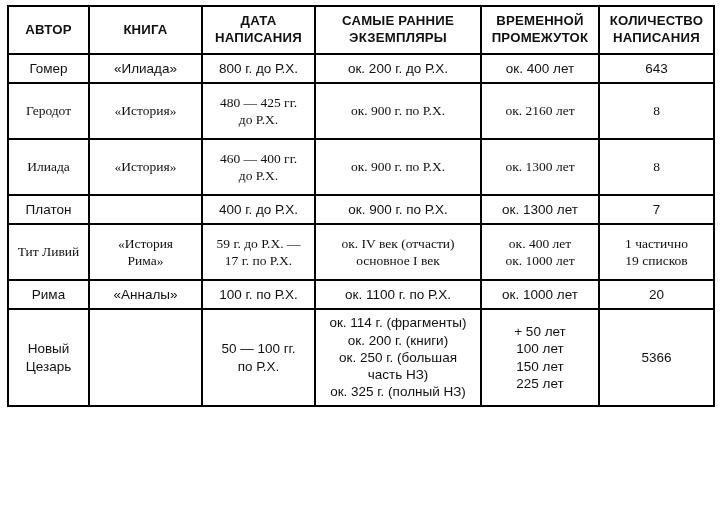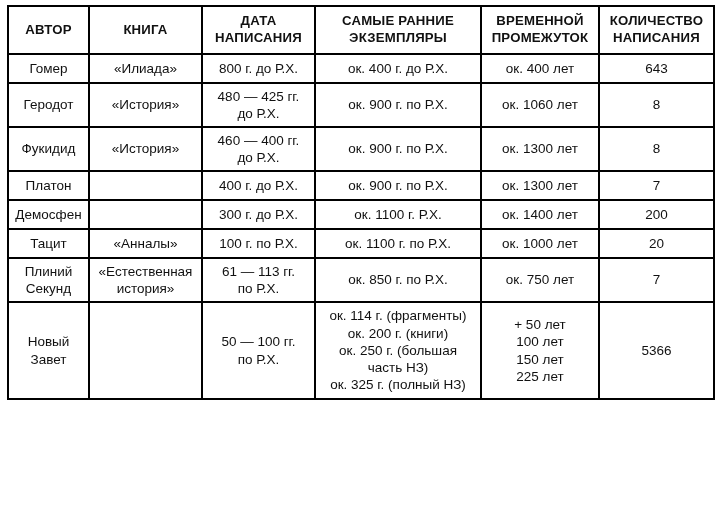--- a/index.html
+++ b/index.html
@@ -42,21 +42,21 @@
   
   col.c-author   { width: 81px;  }
   col.c-book     { width: 113px; }
   col.c-date     { width: 113px; }
   col.c-earliest { width: 166px; }
   col.c-gap      { width: 118px; }
   col.c-count    { width: 115px; }
   
   tr.h-head { height: 48px; }
   tr.h-s    { height: 29px; }
-  tr.h-m    { height: 44px; }
+  tr.h-m    { height: 56px; font-family: Liberation Serif, serif; }
   tr.h-xl   { height: 97px; }
 </style>
 </head>
 <body>
 
 <div class="page">
   <table class="ms-table">
     <colgroup>
       <col class="c-author">
       <col class="c-book">
@@ -77,80 +77,74 @@
 ПРОМЕЖУТОК</th>
         <th>КОЛИЧЕСТВО
 НАПИСАНИЯ</th>
       </tr>
     </thead>
     <tbody>
       <tr class="h-s">
         <td>Гомер</td>
         <td>«Илиада»</td>
         <td>800 г. до Р.Х.</td>
-        <td>ок. 400 г. до Р.Х.</td>
+        <td>ок. 200 г. до Р.Х.</td>
         <td>ок. 400 лет</td>
         <td>643</td>
       </tr>
       <tr class="h-m">
         <td>Геродот</td>
         <td>«История»</td>
         <td>480 — 425 гг.
 до Р.Х.</td>
         <td>ок. 900 г. по Р.Х.</td>
-        <td>ок. 1060 лет</td>
+        <td>ок. 2160 лет</td>
         <td>8</td>
       </tr>
       <tr class="h-m">
-        <td>Фукидид</td>
+        <td>Илиада</td>
         <td>«История»</td>
         <td>460 — 400 гг.
 до Р.Х.</td>
         <td>ок. 900 г. по Р.Х.</td>
         <td>ок. 1300 лет</td>
         <td>8</td>
       </tr>
       <tr class="h-s">
         <td>Платон</td>
         <td></td>
         <td>400 г. до Р.Х.</td>
         <td>ок. 900 г. по Р.Х.</td>
         <td>ок. 1300 лет</td>
         <td>7</td>
       </tr>
-      <tr class="h-s">
-        <td>Демосфен</td>
-        <td></td>
-        <td>300 г. до Р.Х.</td>
-        <td>ок. 1100 г. Р.Х.</td>
-        <td>ок. 1400 лет</td>
-        <td>200</td>
+      <tr class="h-m">
+        <td>Тит Ливий</td>
+        <td>«История
+Рима»</td>
+        <td>59 г. до Р.Х. —
+17 г. по Р.Х.</td>
+        <td>ок. IV век (отчасти)
+основное I век</td>
+        <td>ок. 400 лет
+ок. 1000 лет</td>
+        <td>1 частично
+19 списков</td>
       </tr>
       <tr class="h-s">
-        <td>Тацит</td>
+        <td>Рима</td>
         <td>«Анналы»</td>
         <td>100 г. по Р.Х.</td>
         <td>ок. 1100 г. по Р.Х.</td>
         <td>ок. 1000 лет</td>
         <td>20</td>
       </tr>
-      <tr class="h-m">
-        <td>Плиний
-Секунд</td>
-        <td>«Естественная
-история»</td>
-        <td>61 — 113 гг.
-по Р.Х.</td>
-        <td>ок. 850 г. по Р.Х.</td>
-        <td>ок. 750 лет</td>
-        <td>7</td>
-      </tr>
       <tr class="h-xl">
         <td>Новый
-Завет</td>
+Цезарь</td>
         <td></td>
         <td>50 — 100 гг.
 по Р.Х.</td>
         <td>ок. 114 г. (фрагменты)
 ок. 200 г. (книги)
 ок. 250 г. (большая
 часть НЗ)
 ок. 325 г. (полный НЗ)</td>
         <td>+ 50 лет
 100 лет

